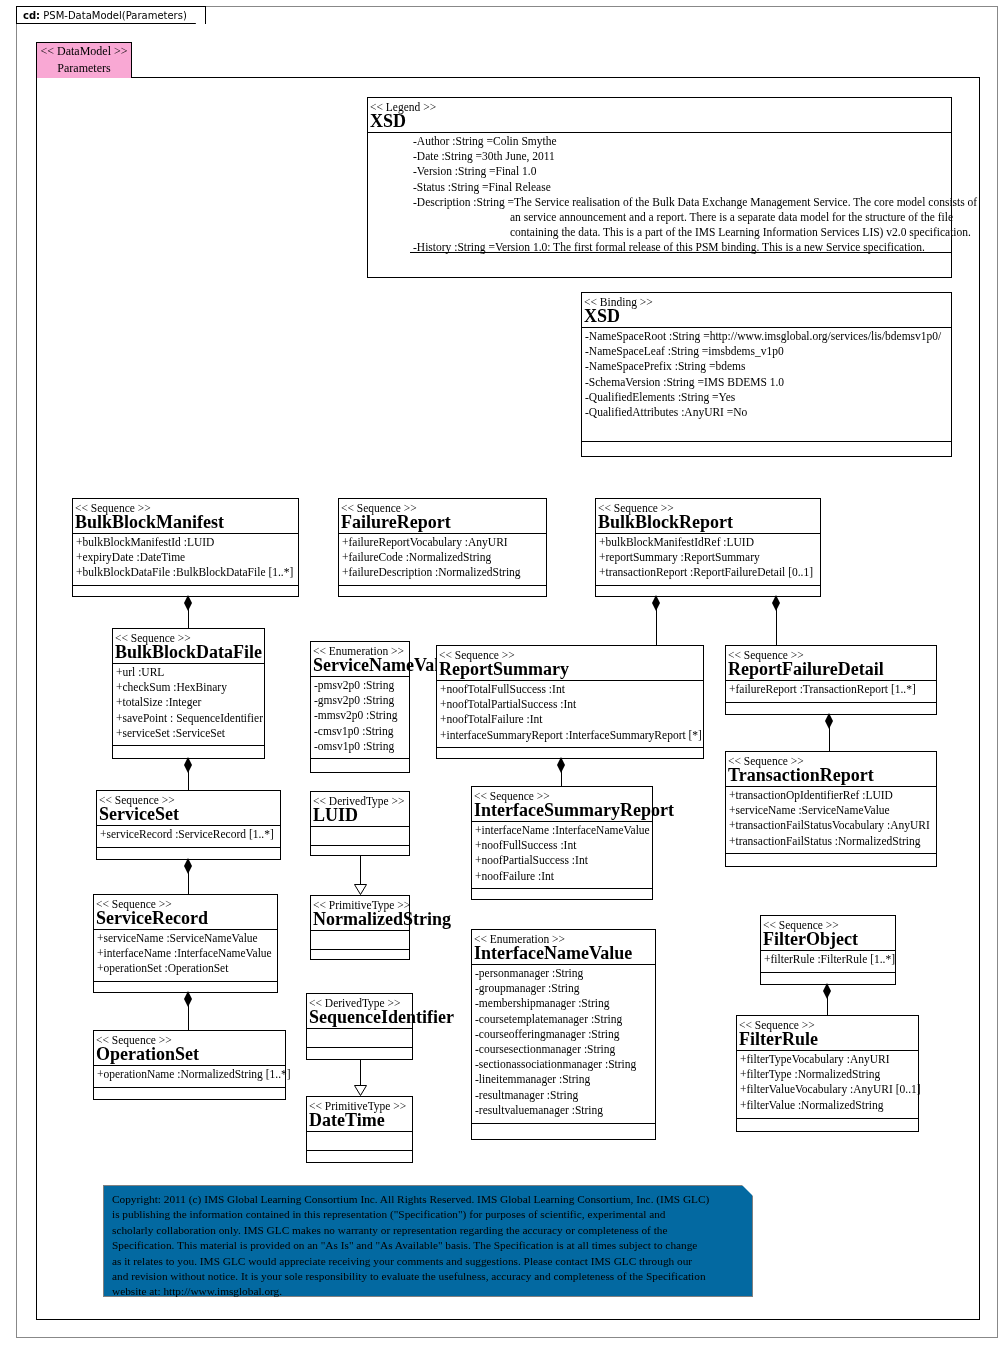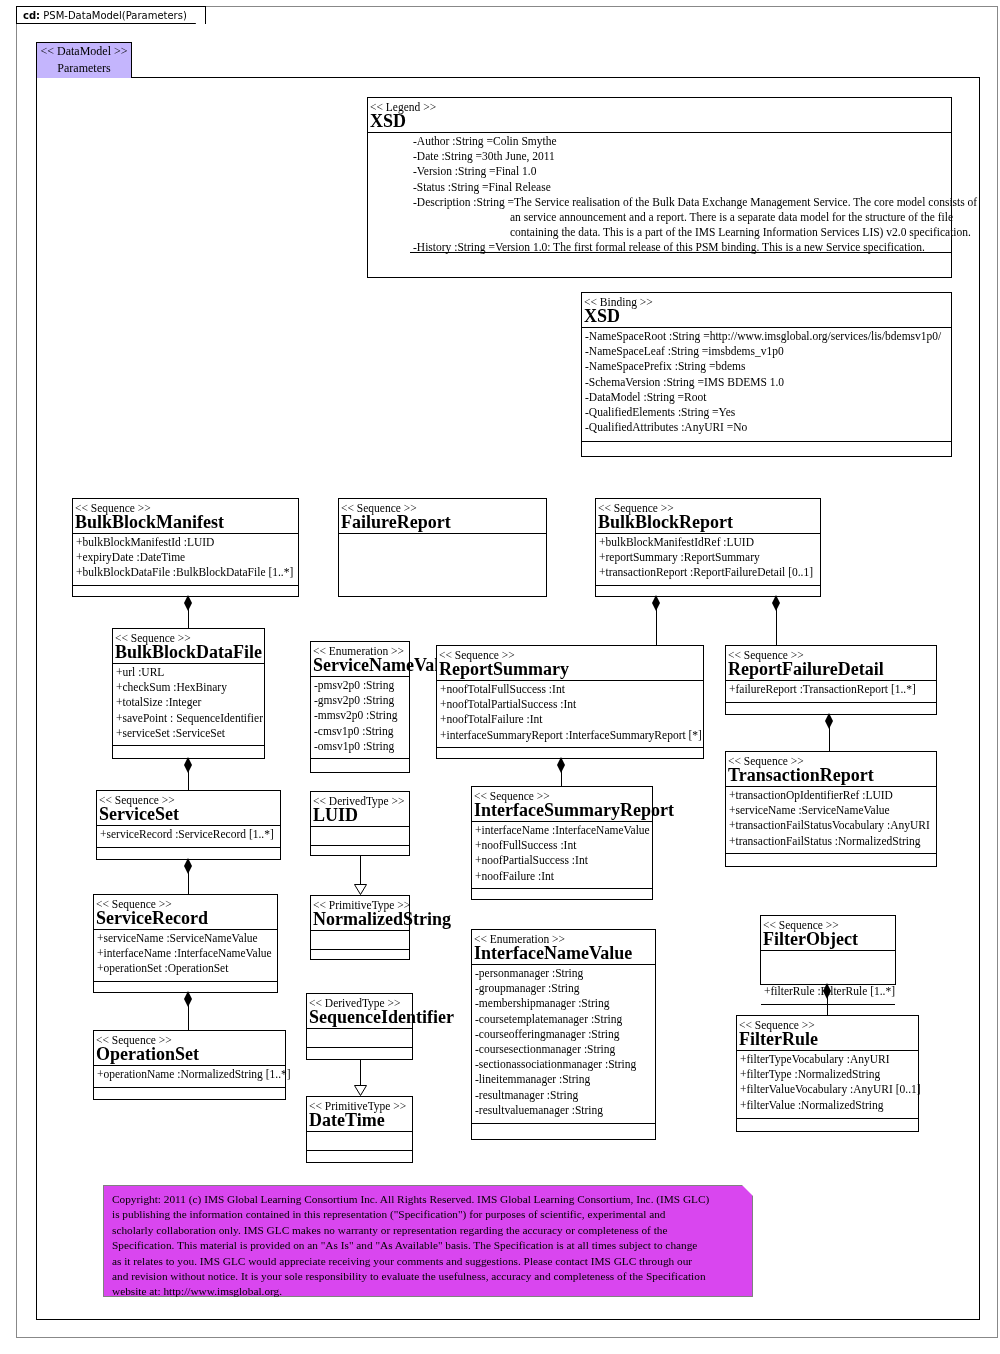--- a/index.html
+++ b/index.html
@@ -53,21 +53,21 @@
   }
 
   
   .pkg-tab {
     position: absolute;
     left: 28px; top: 42px;
     width: 96px;
     height: 36px;
     border: 1px solid #000000;
     border-bottom: none;
-    background: #c4b5fd;
+    background: #f9a8d4;
     box-sizing: border-box;
     text-align: center;
     font-size: 12px;
     line-height: 17px;
     z-index: 3;
   }
   .pkg-body {
     position: absolute;
     left: 28px; top: 77px;
     width: 944px;
@@ -159,21 +159,21 @@
     position: absolute;
     width: 13px;
     height: 11px;
     z-index: 6;
   }
   .tri svg { display: block; }
 
   
   .note {
     position: absolute;
-    background: #d946ef;
+    background: #0369a1;
     border: 1px solid #808080;
     box-sizing: border-box;
     z-index: 5;
     padding: 6px 8px 4px 8px;
   }
   .note .ln {
     font-size: 11.3px;
     line-height: 15.4px;
     white-space: nowrap;
     color: #000000;
@@ -225,21 +225,20 @@
   <div class="cls note-box" style="left:573px; top:292px; width:371px; height:165px;">
     <div class="head">
       <div class="stereo">&lt;&lt; Binding  &gt;&gt;</div>
       <div class="cname">XSD</div>
     </div>
     <div class="attrs" style="height:110px;">
       <div class="row">-NameSpaceRoot :String =http://www.imsglobal.org/services/lis/bdemsv1p0/</div>
       <div class="row">-NameSpaceLeaf :String =imsbdems_v1p0</div>
       <div class="row">-NameSpacePrefix  :String =bdems</div>
       <div class="row">-SchemaVersion  :String =IMS BDEMS 1.0</div>
-      <div class="row">-DataModel :String =Root</div>
       <div class="row">-QualifiedElements   :String =Yes</div>
       <div class="row">-QualifiedAttributes   :AnyURI =No</div>
     </div>
     <div class="ops"></div>
   </div>
 
   <div class="cls" style="left:64px; top:498px; width:227px; height:99px;">
     <div class="head">
       <div class="stereo">&lt;&lt; Sequence &gt;&gt;</div>
       <div class="cname">BulkBlockManifest</div>
@@ -249,20 +248,25 @@
       <div class="row">+expiryDate :DateTime</div>
       <div class="row">+bulkBlockDataFile  :BulkBlockDataFile  [1..*]</div>
     </div>
     <div class="ops"></div>
   </div>
 
   <div class="cls" style="left:330px; top:498px; width:209px; height:99px;">
     <div class="head">
       <div class="stereo">&lt;&lt; Sequence &gt;&gt;</div>
       <div class="cname">FailureReport</div>
+    </div>
+    <div class="attrs" style="height:48px;">
+      <div class="row">+failureReportVocabulary  :AnyURI</div>
+      <div class="row">+failureCode :NormalizedString</div>
+      <div class="row">+failureDescription  :NormalizedString</div>
     </div>
     <div class="ops"></div>
   </div>
 
   <div class="cls" style="left:587px; top:498px; width:226px; height:99px;">
     <div class="head">
       <div class="stereo">&lt;&lt; Sequence &gt;&gt;</div>
       <div class="cname">BulkBlockReport</div>
     </div>
     <div class="attrs" style="height:48px;">
@@ -416,21 +420,21 @@
       <div class="row">-resultvaluemanager   :String</div>
     </div>
     <div class="ops"></div>
   </div>
 
   <div class="cls" style="left:752px; top:915px; width:136px; height:70px;">
     <div class="head">
       <div class="stereo">&lt;&lt; Sequence &gt;&gt;</div>
       <div class="cname">FilterObject</div>
     </div>
-    <div class="attrs" style="height:18px;margin-top:32px;">
+    <div class="attrs" style="height:18px;">
       <div class="row">+filterRule :FilterRule [1..*]</div>
     </div>
     <div class="ops"></div>
   </div>
 
   <div class="cls" style="left:85px; top:1030px; width:193px; height:70px;">
     <div class="head">
       <div class="stereo">&lt;&lt; Sequence &gt;&gt;</div>
       <div class="cname">OperationSet</div>
     </div>

